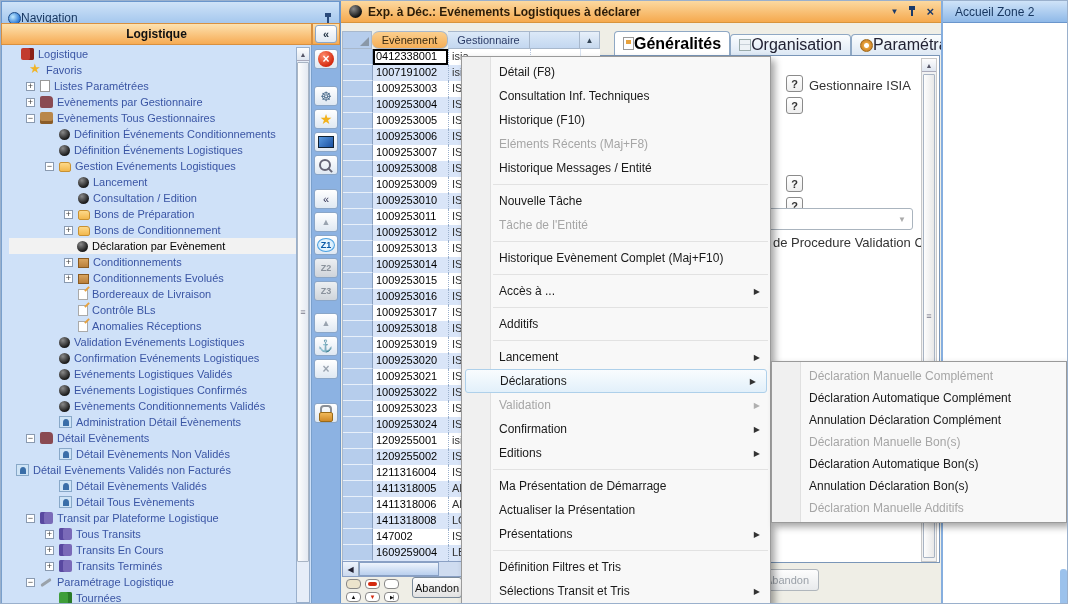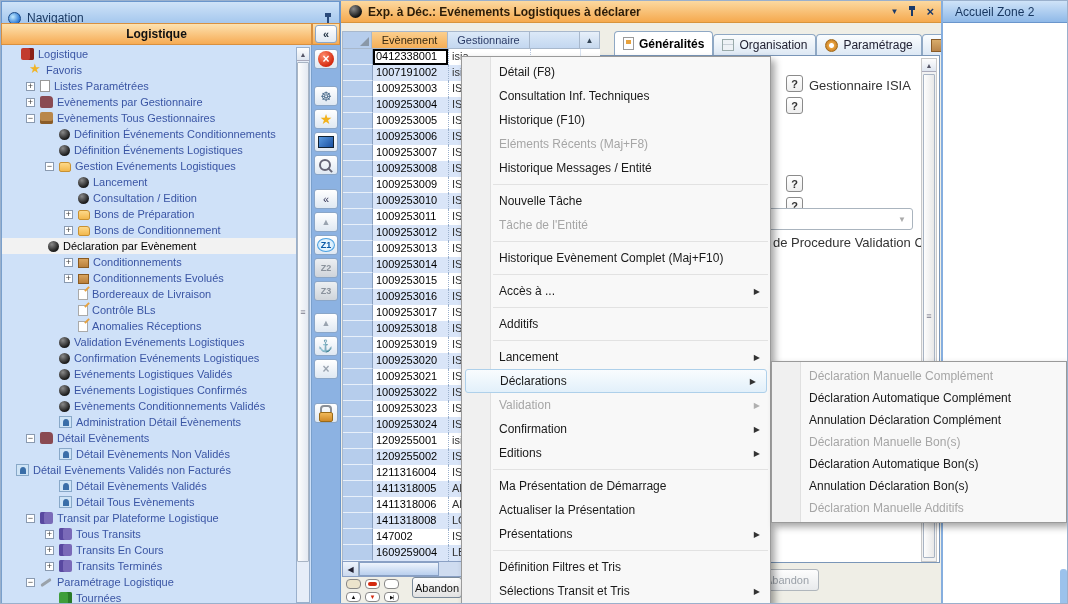--- a/index.html
+++ b/index.html
@@ -7,21 +7,21 @@
   #root {
     position:relative; width:1068px; height:604px; overflow:hidden;
     font-family:"Liberation Sans", sans-serif; font-size:11px; color:#222;
     background:#fff; border:1px solid #9ab0cc;
   }
   
   #nav-pane { position:absolute; left:0; top:0; width:339px; height:604px; }
   #nav-title {
     position:absolute; left:0; top:0; width:339px; height:34px;
     background:linear-gradient(#cfe3f8,#8fb9e8);
-    border:1px solid #6a96cc; display:flex; align-items:center; padding:0 6px; gap:6px;
+    border:1px solid #6a96cc; display:flex; align-items:center; padding:0 6px; 
     color:#16355e; font-size:12px;
   }
   .globe { width:13px; height:13px; border-radius:50%;
     background:radial-gradient(circle at 35% 35%, #bfe9ff, #2d7ad6 70%); border:1px solid #1a4a88; }
   .pin { width:10px; height:13px; position:relative; margin-left:auto; }
   .pin::before { content:""; position:absolute; left:2px; top:1px; width:6px; height:4px; background:#2a4a7a; }
   .pin::after  { content:""; position:absolute; left:4px; top:5px; width:2px; height:6px; background:#2a4a7a; }
   #log-header {
     position:absolute; left:0; top:22px; width:311px; height:22px;
     background:linear-gradient(#fde2b0,#f6ab54);
@@ -109,21 +109,21 @@
   .tb-chevron { font-size:8px; color:#1a3a6a; }
   .tb-close { font-size:13px; font-weight:bold; color:#1a3a6a; line-height:1; }
   #exp-title .pin::before, #exp-title .pin::after { background:#1a3a6a; }
   
   #grid { position:absolute; left:1px; top:30px; width:258px; height:574px; background:#efeee6; }
   #grid-header { display:flex; height:18px; }
   .gh { border:1px solid #a8b8cc; border-left:none; font-size:11px; display:flex; align-items:center; padding:0 4px; }
   .gh-corner { width:30px; background:#b6cdec; border-left:1px solid #a8b8cc; position:relative; }
   .gh-corner::after { content:""; position:absolute; right:2px; bottom:2px;
     border-left:9px solid transparent; border-bottom:9px solid #8a98a8; }
-  .gh-ev { width:76px; background:linear-gradient(#fbcf8e,#f5ae56); color:#3a2a10; justify-content:center; }
+  .gh-ev { width:76px; background:linear-gradient(#fbcf8e,#f5ae56); color:#3a2a10; justify-content:center;border-radius:7px; }
   .gh-ge { width:82px; background:linear-gradient(#dce9f8,#c3d7f0); color:#2a3a66; justify-content:center;text-align:center; }
   .gh-em { width:50px; background:linear-gradient(#dce9f8,#c3d7f0); }
   .gh-vs { width:20px; background:linear-gradient(#e8f0fa,#c6d8ee); justify-content:center; font-size:8px; color:#345; }
   #grid-body { position:absolute; left:0; top:18px; width:258px; height:512px; background:#fff; border-left:1px solid #a8b8cc; }
   .grow { display:flex; height:16px; }
   .gc { font-size:11px; line-height:15px; padding:0 3px; white-space:nowrap; overflow:hidden; }
   .rh { width:30px; background:#b6cdec; border-bottom:1px solid #e8f0fa; border-right:1px solid #8aa0c0; }
   .ev { width:76px; border-right:1px dotted #9ab0cc; color:#000; }
   .ge { width:82px; border-right:1px dotted #b8c8e0; color:#333; }
   .em { width:50px; border-right:1px solid #d8e2f0; }
@@ -144,21 +144,21 @@
   .rb-last { font-size:5px; color:#111; letter-spacing:-1px; }
   #grid-abandon { position:absolute; left:70px; top:546px; width:50px; height:21px;
     border:1px solid #7a8a9a; border-radius:3px; background:linear-gradient(#fdfdfd,#e2e2e2);
     font-size:11px; color:#111; display:flex; align-items:center; justify-content:center; }
   
   #tabzone { position:absolute; left:259px; top:30px; width:341px; height:574px; }
   #tab-row { display:flex; align-items:flex-end; height:24px; padding-left:14px; }
   #tab-bar { display:flex; align-items:flex-end; }
   .tab { height:21px; margin-top:3px; padding:0 8px; border:1px solid #8fa8c4; border-bottom:none;
     border-radius:4px 4px 0 0; background:linear-gradient(#fbfdfe,#dde8f4);
-    display:flex; align-items:center; gap:5px; font-size:12px; color:#223; white-space:nowrap; }
+    display:flex; align-items:center; font-size:16px; color:#223; white-space:nowrap; }
   .tab.active { background:#fff; font-weight:bold; height:24; height:24px; margin-top:0; color:#000; position:relative; z-index:2; }
   .tico { display:inline-block; position:relative; }
   .tico-page { width:11px; height:13px; background:#fff; border:1px solid #999; }
   .tico-page::after { content:""; position:absolute; left:2px; top:2px; width:5px; height:4px; background:#e8a23c; }
   .tico-shelf { width:12px; height:12px; border:1px solid #9aa; background:
     linear-gradient(#eef2f6 40%,#c8d0d8 41%, #c8d0d8 45%, #eef2f6 46%); }
   .tico-gear { width:13px; height:13px; border-radius:50%; border:1px solid #a06a1a;
     background:radial-gradient(circle, #fff 0 2px, #e8a23c 3px, #c87f28 6px); }
   .tico-package { width:16px; height:13px; background:linear-gradient(#d8ab6a,#b9854a); border:1px solid #8a5c28; }
   #tab-arrows { margin-left:6px; display:flex; gap:4px; align-items:center; height:24px; }
@@ -269,21 +269,21 @@
         <div class="tree-row" style="padding-left: 62px;">
           <span class="exp">+</span>
           <span class="ti ti-folder"></span>
           <span class="tree-label">Bons de Préparation</span>
         </div>
         <div class="tree-row" style="padding-left: 62px;">
           <span class="exp">+</span>
           <span class="ti ti-folder"></span>
           <span class="tree-label">Bons de Conditionnement</span>
         </div>
-        <div class="tree-row selected" style="padding-left: 32px;">
+        <div class="tree-row selected" style="padding-left: 54px; margin-left: 7px;">
           <span class="exp-spacer"></span>
           <span class="ti ti-camera"></span>
           <span class="tree-label">Déclaration par Evènement</span>
         </div>
         <div class="tree-row" style="padding-left: 62px;">
           <span class="exp">+</span>
           <span class="ti ti-box"></span>
           <span class="tree-label">Conditionnements</span>
         </div>
         <div class="tree-row" style="padding-left: 62px;">

